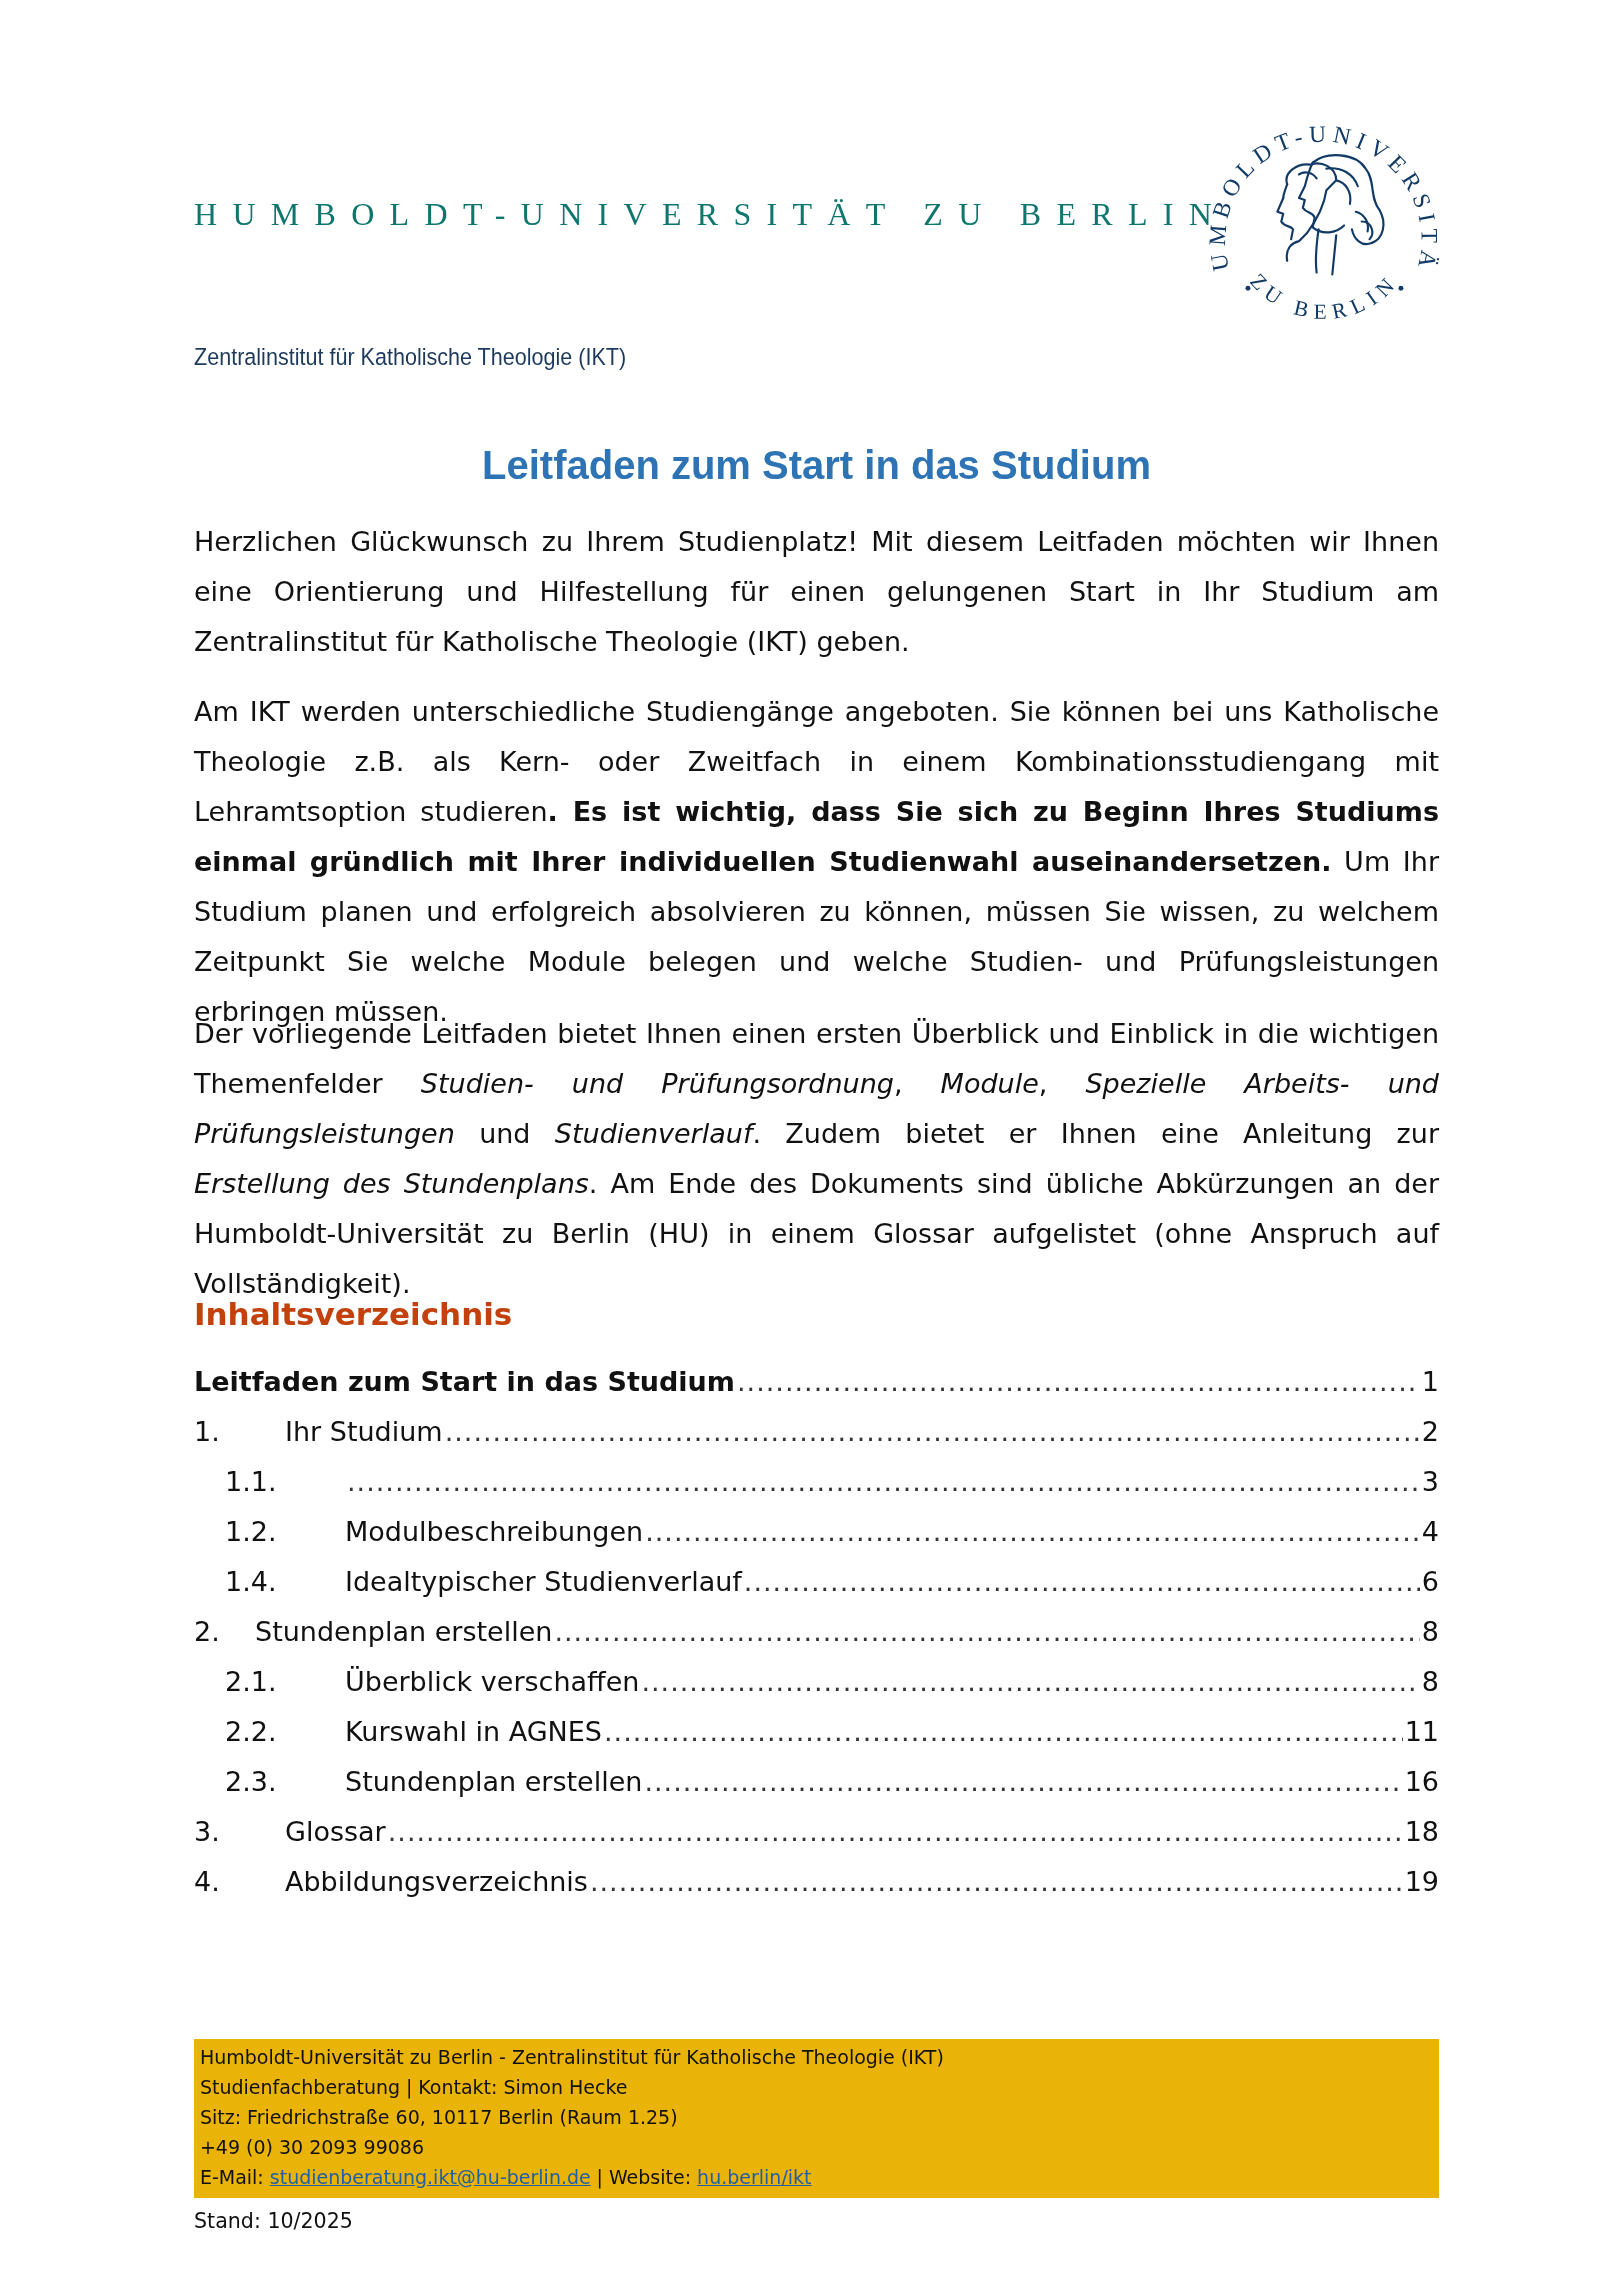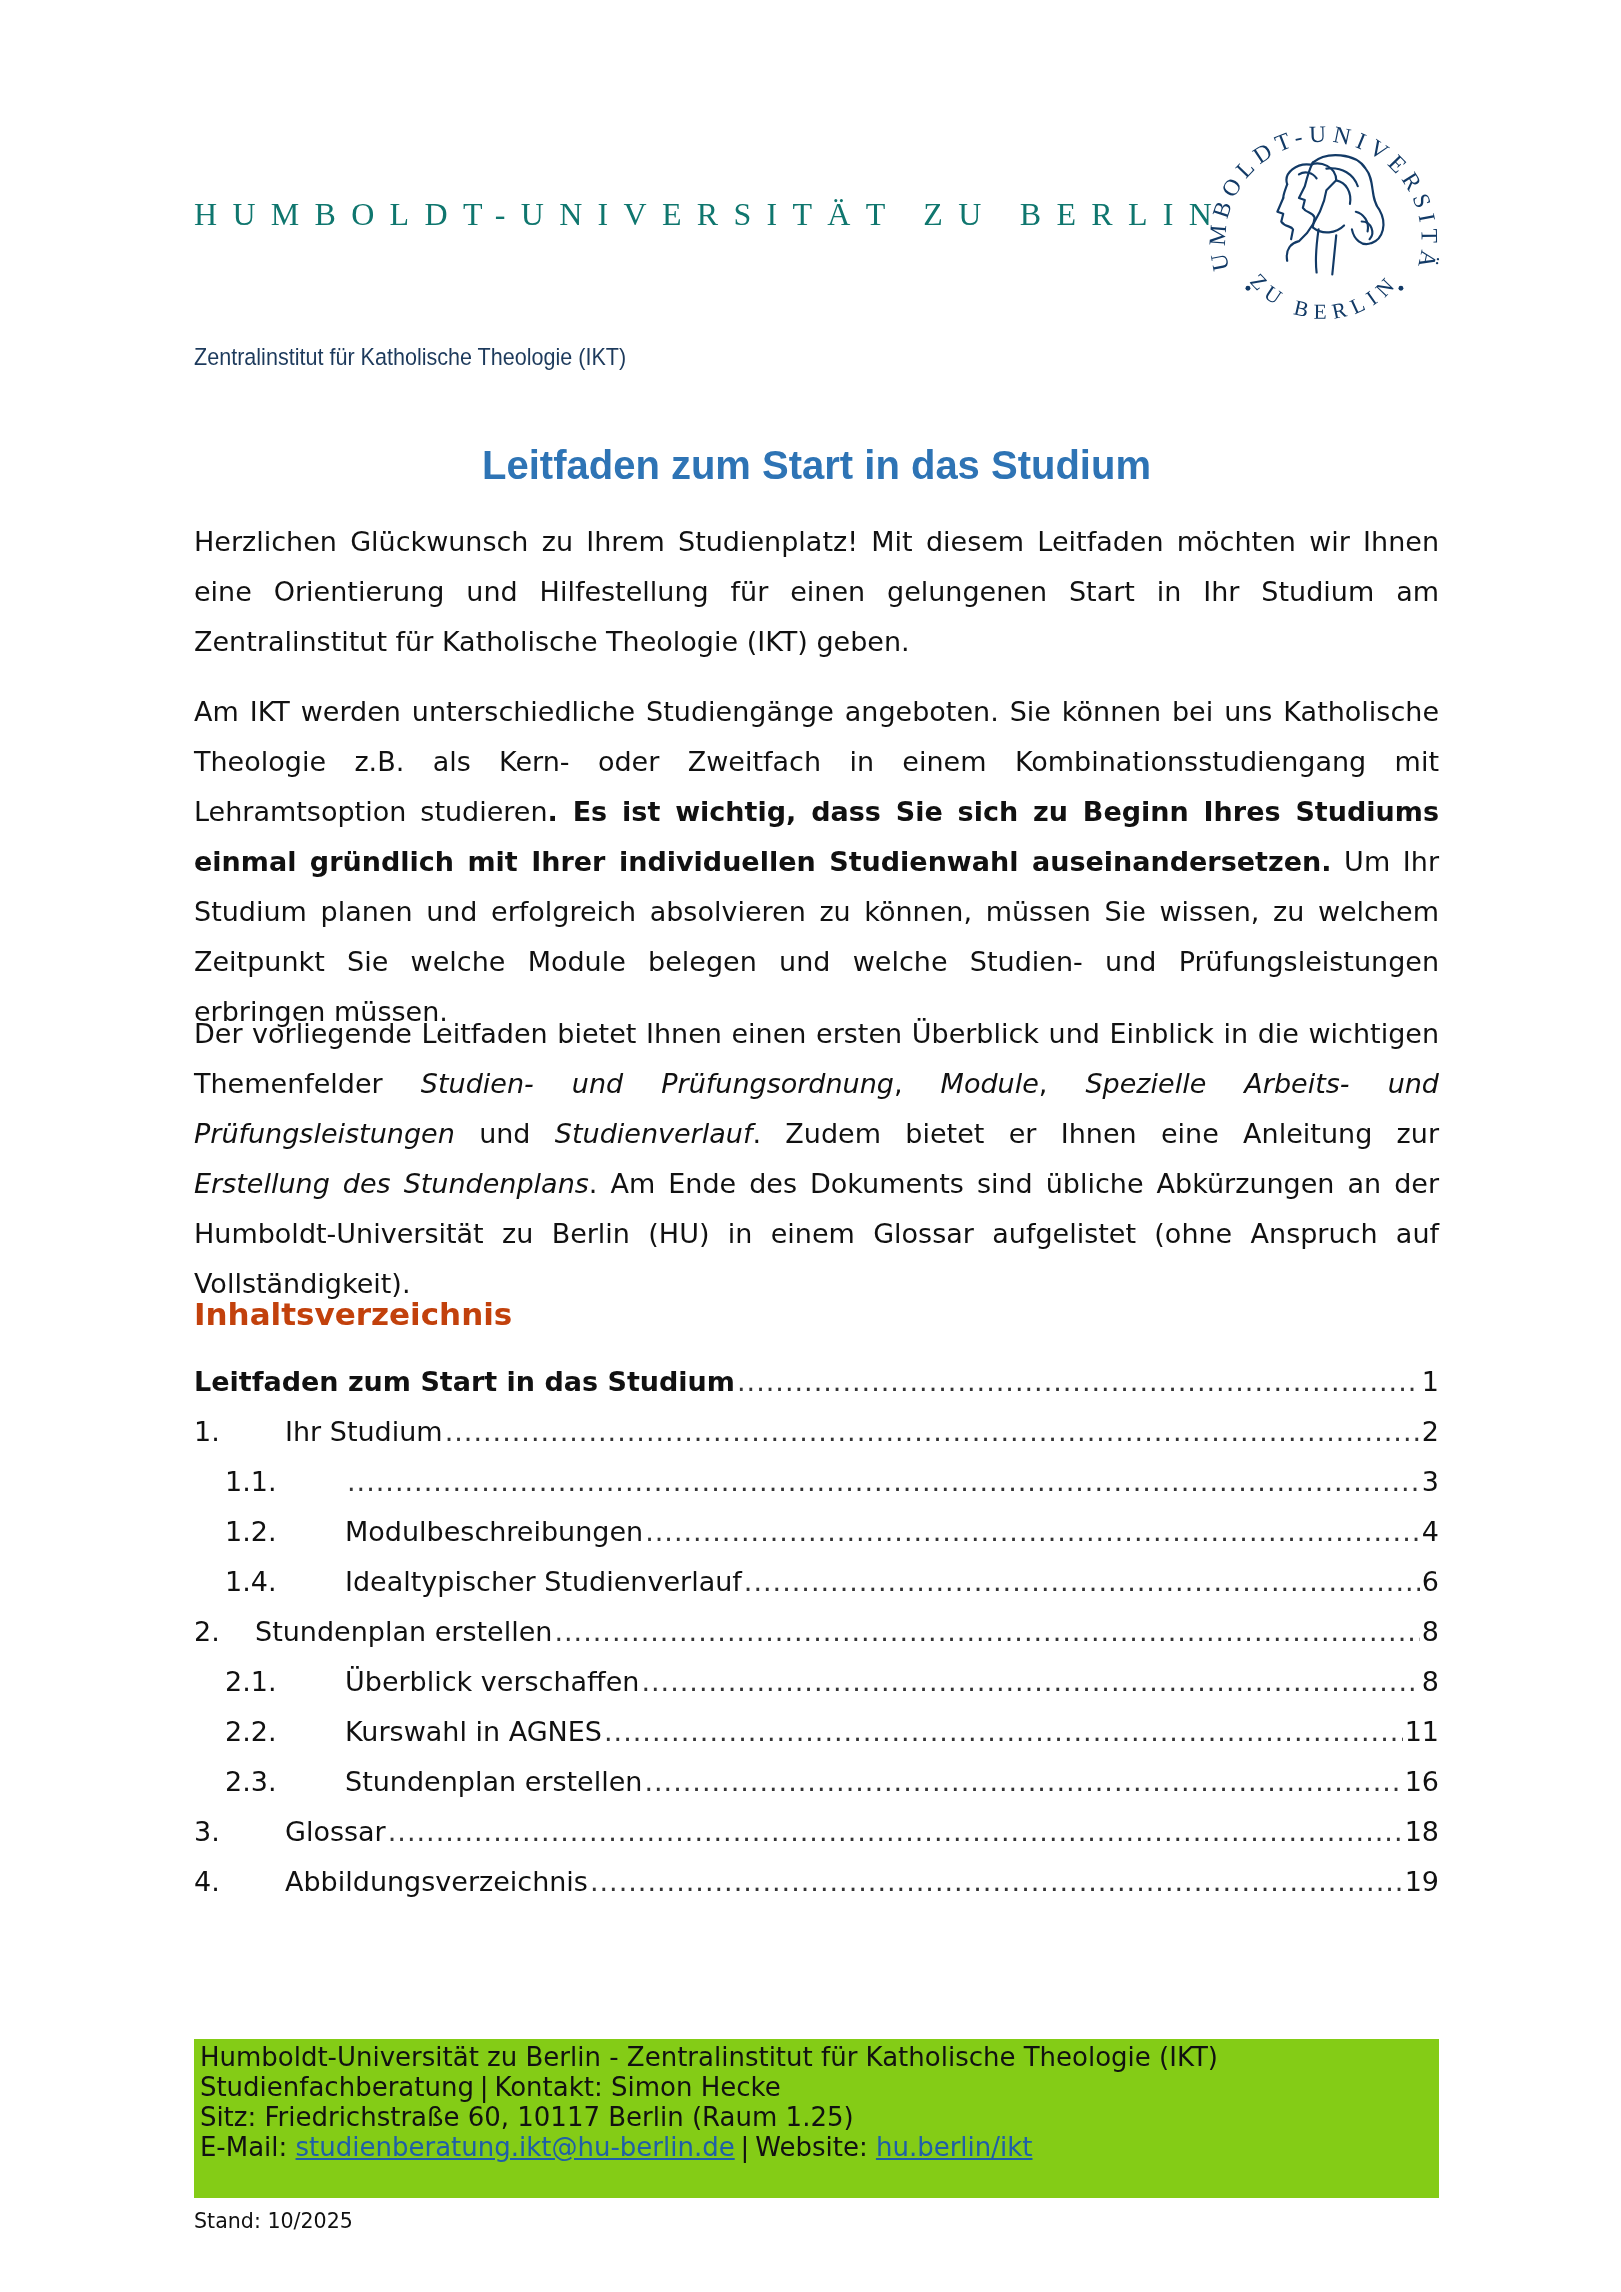--- a/index.html
+++ b/index.html
@@ -55,22 +55,22 @@
   }
   .toc-row .dots::before {
     content: "....................................................................................................................................................................................................";
   }
   .toc-row .pg { flex: 0 0 auto; text-align: right; }
   .toc-row.bold { font-weight: bold; }
   .toc-row.bold .dots, .toc-row.bold .pg { font-weight: normal; }
 
   .contact-box {
     position: absolute; left: 194px; width: 1245px; top: 2039px; height: 159px;
-    background: #84cc16; padding: 2.9px 5.9px;
-    font-family: "DejaVu Sans", sans-serif; font-size: 26px; line-height: 30px; color: #111;
+    background: #eab308; padding: 2.9px 5.9px;
+    font-family: "DejaVu Sans", sans-serif; font-size: 19px; line-height: 30px; color: #111;
   }
   .contact-box a { color: #1f5fa8; text-decoration: underline; }
   .sep { display: inline-block; margin: 0 5.9px; }
   .stand {
     position: absolute; left: 194px; top: 2209px;
     font-family: "DejaVu Sans", sans-serif; font-size: 20.6px; color: #111;
   }
 </style>
 </head>
 <body>
@@ -185,17 +185,18 @@
       <span class="lbl">Abbildungsverzeichnis</span>
       <span class="dots"></span>
       <span class="pg">19</span>
     </div>
 </div>
 
 <div class="contact-box">
   <div>Humboldt-Universität zu Berlin - Zentralinstitut für Katholische Theologie (IKT)</div>
   <div><span>Studienfachberatung</span><span class="sep">|</span><span>Kontakt: Simon Hecke</span></div>
   <div>Sitz: Friedrichstraße 60, 10117 Berlin (Raum 1.25)</div>
+  <div>+49 (0) 30 2093 99086</div>
   <div><span>E-Mail: </span><a>studienberatung.ikt@hu-berlin.de</a><span class="sep">|</span><span>Website: </span><a>hu.berlin/ikt</a></div>
 </div>
 
 <div class="stand">Stand: 10/2025</div>
 
 
 </body></html>

